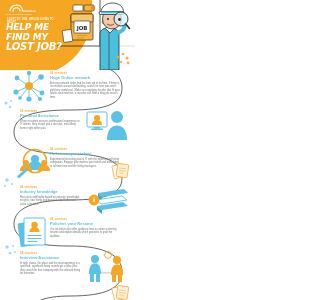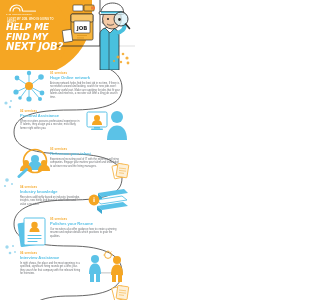--- a/index.html
+++ b/index.html
@@ -81,21 +81,21 @@
       <path d="M4 8.5 C4 4.5 7 2 10.5 2 C14 2 16.5 4.5 16.5 8.5" fill="none" stroke="#ffffff" stroke-width="1.1"></path>
       <path d="M7 8.5 C7 6.2 8.6 4.8 10.5 4.8 C12.4 4.8 14 6.2 14 8.5" fill="none" stroke="#ffffff" stroke-width="1.1"></path>
       <rect x="17" y="7.6" width="13" height="1" fill="#ffffff" opacity="0.9"></rect>
     </svg>
     <div class="logo-text">THE RECRUITMENT</div>
 
     <div class="kicker">I LOST MY JOB. WHO IS GOING TO HELP?</div>
 
     <div class="headline">
       <div>HELP ME FIND MY</div>
-      <div>NEXT JOB?</div>
+      <div>LOST JOB?</div>
     </div>
 
     <svg class="illus" viewBox="0 0 78 70">
 
       <path d="M43 0 L43 46 L0 46" fill="none" stroke="#2b2b2b" stroke-width="0.8"></path>
       <path d="M43 46 L78 46" fill="none" stroke="#2b2b2b" stroke-width="0.6" opacity="0.25"></path>
 
       <g>
         <rect x="14" y="14" width="22" height="26" rx="1.4" fill="#f7b43c" stroke="#2b2b2b" stroke-width="0.7"></rect>
         <rect x="14" y="14" width="22" height="8" rx="1.2" fill="#f9c668" stroke="#2b2b2b" stroke-width="0.7"></rect>

